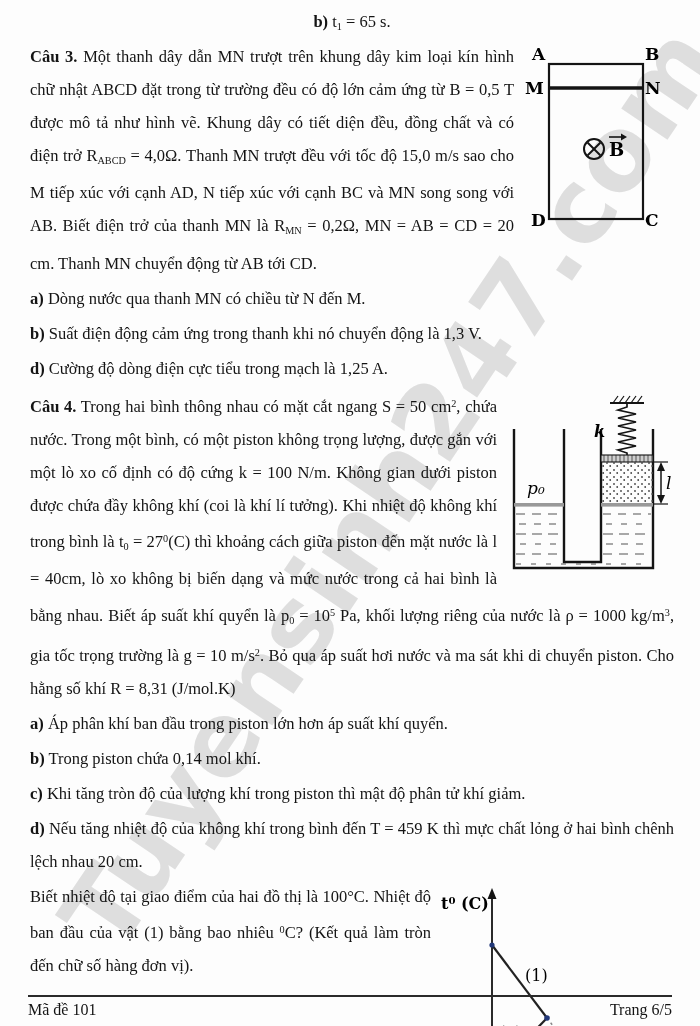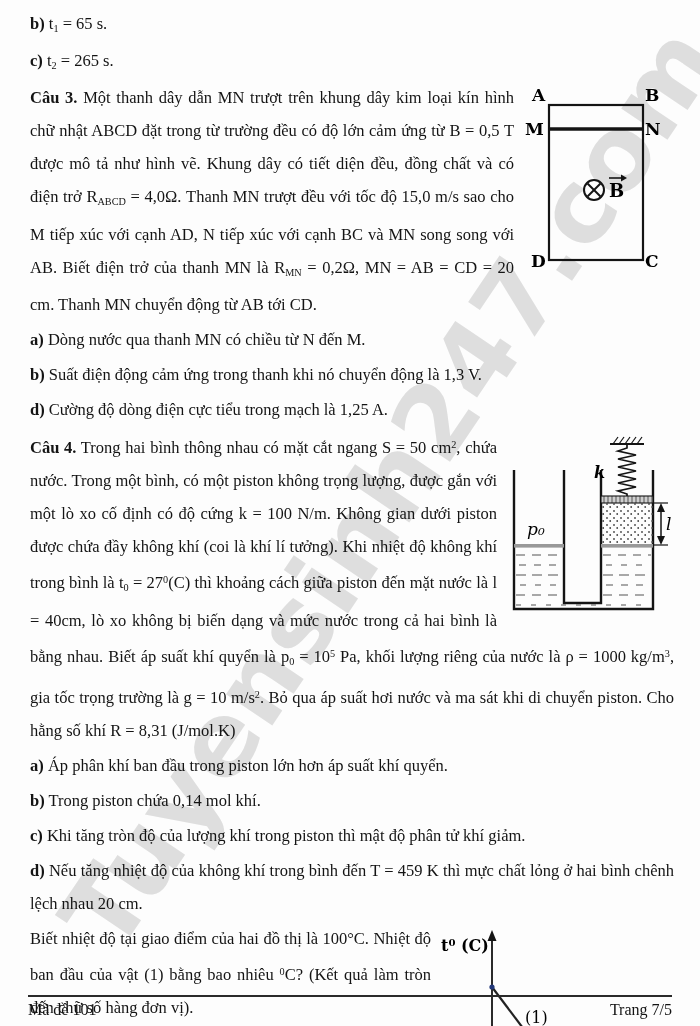--- a/index.html
+++ b/index.html
@@ -13,21 +13,21 @@
     position:absolute; top:428px; left:-175px; width:1130px;
     text-align:center; z-index:0; pointer-events:none;
     font-family:"DejaVu Sans","Liberation Sans",sans-serif;
     font-weight:bold; font-size:102px; letter-spacing:1px;
     color:#c6c6c6; opacity:.55;
     transform:rotate(-56deg);
     white-space:nowrap;
   }
   .content{position:relative; z-index:1; padding:8px 26px 0 30px;}
   .para{margin:0 0 2px 0; line-height:33px; text-align:justify;}
-  .line{line-height:32px;}
+  .line{line-height:27px;text-align:center;}
   .lbl{font-weight:bold;}
   .qblock{position:relative;}
   .figA{float:right; width:150px; height:200px; margin:4px 0 2px 10px;}
   .figB{float:right; width:167px; height:182px; margin:4px 0 2px 10px;}
   .figC{float:right; width:235px; height:228px; margin:2px 0 0 8px;}
   .part-heading{clear:none; font-weight:bold; margin:9px 0 5px 0; line-height:24px;}
   .cau2{clear:both; margin-top:8px;}
   .cau2 .para{line-height:29.5px;}
   sub{font-size:.62em; vertical-align:-0.25em;}
   sup{font-size:.62em; vertical-align:0.5em;}
@@ -42,21 +42,20 @@
 </head>
 <body>
 
 <div class="page">
 
   <div class="watermark">Tuyensinh247.com</div>
 
   <div class="content">
 
     <div class="line"><span class="lbl">b)</span><span> t<sub>1</sub> = 65 s.</span></div>
-    <div class="line"><span class="lbl">c)</span><span> t<sub>2</sub> = 265 s.</span></div>
 
     <div class="qblock">
       <svg class="figA" viewBox="0 0 150 200">
         <g>
           <rect x="25" y="20" width="94" height="155" fill="none" stroke="#141414" stroke-width="2.2"></rect>
           <line x1="25" y1="44" x2="119" y2="44" stroke="#141414" stroke-width="3.6"></line>
         </g>
         <text x="8" y="16" font-size="17" font-weight="bold">A</text>
         <text x="121" y="16" font-size="17" font-weight="bold">B</text>
         <text x="1" y="50" font-size="17" font-weight="bold">M</text>
@@ -174,16 +173,16 @@
     </div>
 
     <div class="qblock cau2">
       <p class="para"><span class="lbl">Câu 8.</span><span> Một lốp xe có thể tích 6 lít chứa không khí ở áp suất 1 atm. Bây giờ sử dụng một bộ bơm hơi có thể tích 1 lít để bơm hơi cho lốp xe. Coi thể tích lốp và nhiệt độ không khí không thay đổi trong quá trình bơm hơi. Áp suất khí quyển là 1 atm. Sau 9 lần bơm thì áp suất của</span></p>
     </div>
 
   </div>
 
   <div class="footer">
     <span>Mã đề 101</span>
-    <span>Trang 7/5</span>
+    <span>Trang 6/5</span>
   </div>
 
 </div>
 
 </body></html>

